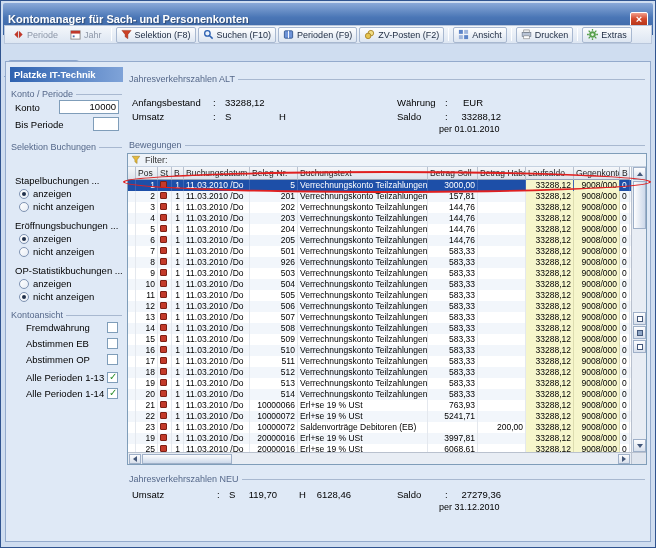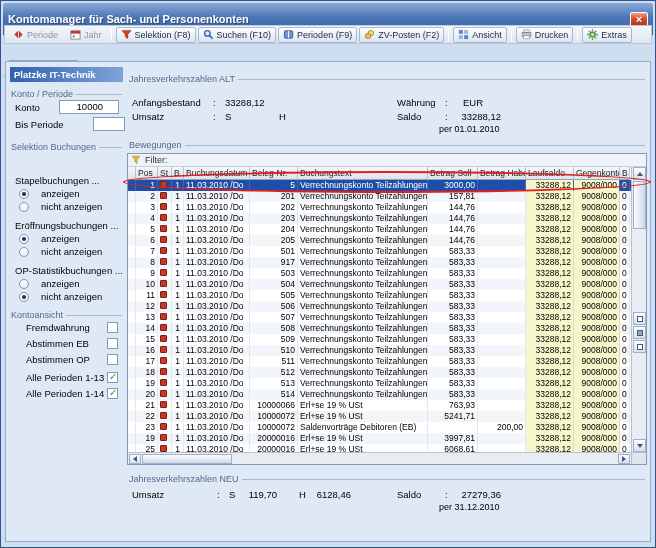--- a/index.html
+++ b/index.html
@@ -41,23 +41,23 @@
 
   .group-label { position:absolute; left:2px; right:2px; height:12px; display:flex; align-items:center;
     font-size:9px; color:#55688a; white-space:nowrap; }
   .gline { flex:1; height:1px; background:#a8b8d0; margin-left:3px; margin-top:1px; }
 
   .t { position:absolute; font-size:9.5px; color:#000; white-space:nowrap; }
   .tr { text-align:right; }
   .small { font-size:9px; }
 
   .txt-input { position:absolute; height:14px; background:#fff; border:1px solid #7f9db9;
-    font-size:9.5px; text-align:right; padding:0 15px; line-height:12px; color:#000; }
-
-  .radio-row { position:absolute; left:10px; display:flex; align-items:center; gap:12px; font-size:9.5px; }
+    font-size:9.5px; text-align:right; padding:0 2px; line-height:12px; color:#000; }
+
+  .radio-row { position:absolute; left:10px; display:flex; align-items:center; gap:4px; font-size:9.5px; }
   .rb { width:10px; height:10px; border:1px solid #7f93b2; border-radius:50%;
     background:linear-gradient(135deg,#fff,#e6ecf4); position:relative; flex-shrink:0; }
   .rb.on::after { content:""; position:absolute; left:2px; top:2px; width:4px; height:4px; border-radius:50%; background:#20304a; }
 
   .check-row { position:absolute; left:17px; right:6px; display:flex; align-items:center; justify-content:space-between; font-size:9.5px; }
   .cb { width:11px; height:11px; border:1px solid #7f9db9; background:#fff; position:relative; flex-shrink:0; }
   .cb.on::after { content:"\2713"; position:absolute; left:1px; top:-2px; font-size:10px; font-weight:bold; color:#2e8f2e; }
 
   .right-panel { position:absolute; left:121px; top:3px; right:3px; bottom:3px; }
 
@@ -443,21 +443,21 @@
               <div class="gc c-saldo num yl">33288,12</div>
               <div class="gc c-gegen num yl">9008/000</div>
               <div class="gc c-b2">0</div>
             </div>
             <div class="grow alt">
               <div class="gc c-m"></div>
               <div class="gc c-pos num">8</div>
               <div class="gc c-st"><span class="sticon"></span></div>
               <div class="gc c-b ctr">1</div>
               <div class="gc c-date">11.03.2010 /Do</div>
-              <div class="gc c-beleg num">917</div>
+              <div class="gc c-beleg num">926</div>
               <div class="gc c-text">Verrechnungskonto Teilzahlungen</div>
               <div class="gc c-soll num">583,33</div>
               <div class="gc c-haben num"></div>
               <div class="gc c-saldo num yl">33288,12</div>
               <div class="gc c-gegen num yl">9008/000</div>
               <div class="gc c-b2">0</div>
             </div>
             <div class="grow">
               <div class="gc c-m"></div>
               <div class="gc c-pos num">9</div>

